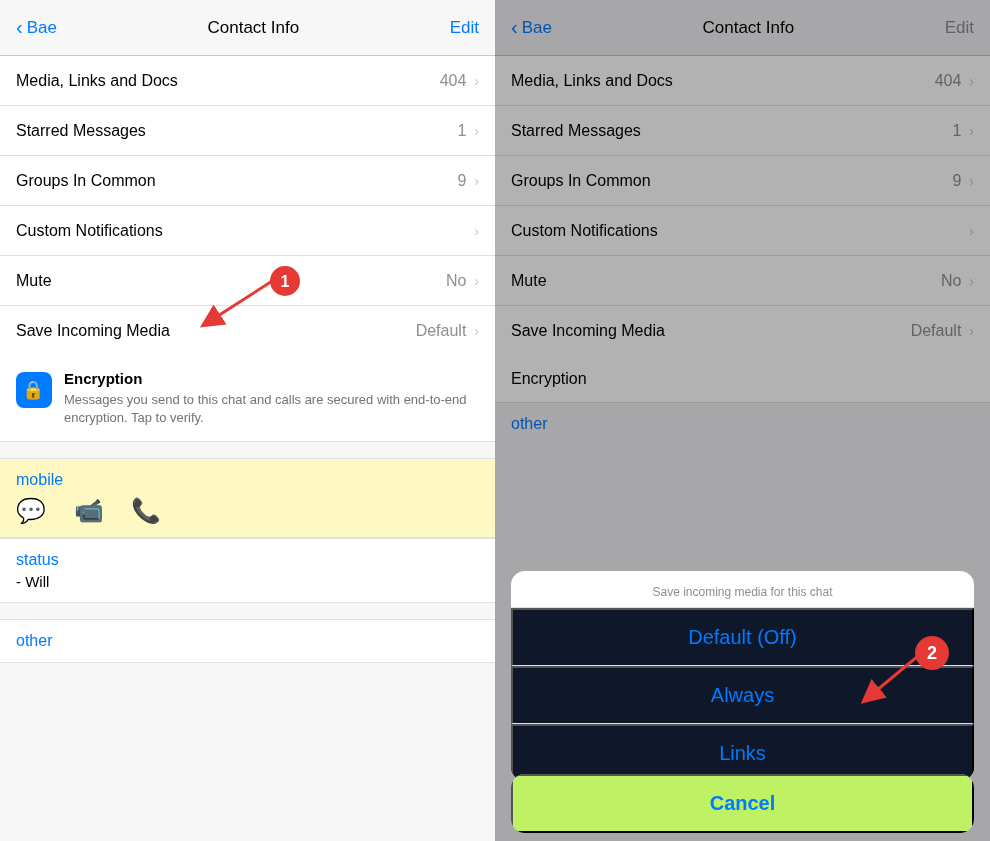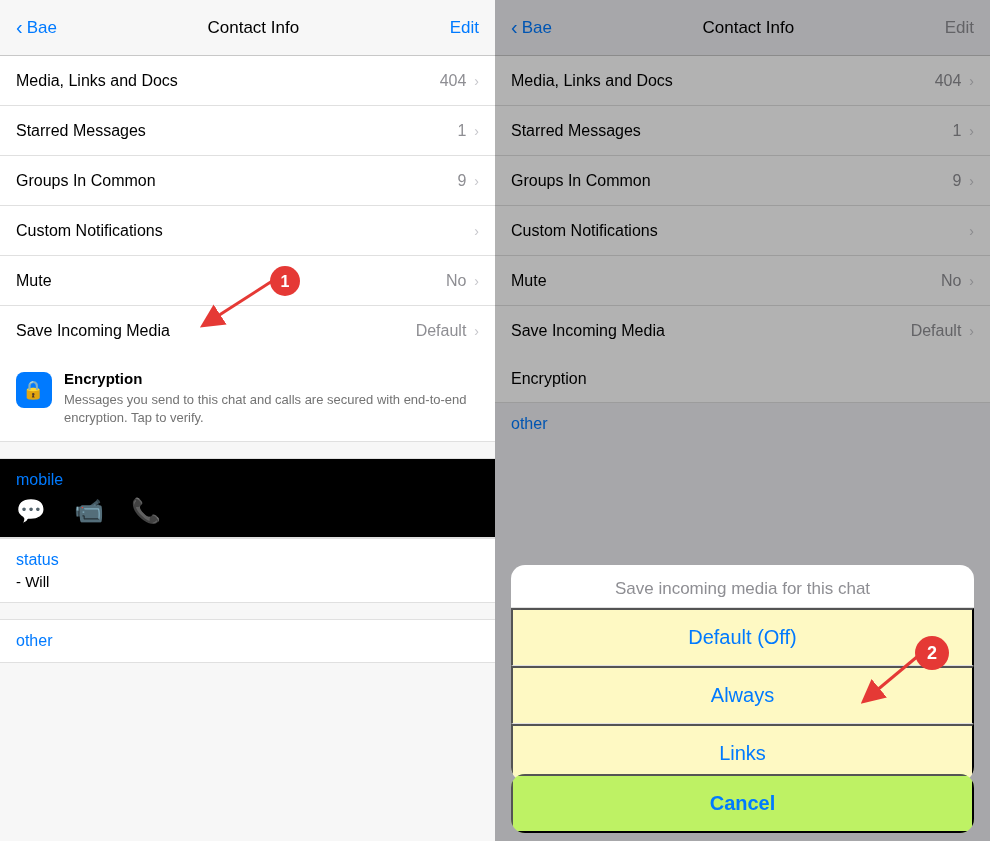--- a/index.html
+++ b/index.html
@@ -141,21 +141,21 @@
     }
 
     .encrypt-text p {
       font-size: 13px;
       color: #737373;
       line-height: 1.4;
     }
 
     
     .contact-section {
-      background: #000000;
+      background: #fef9c3;
       margin-top: 16px;
       padding: 12px 16px;
       border-top: 1px solid #e0e0e0;
       border-bottom: 1px solid #e0e0e0;
     }
 
     .contact-label {
       font-size: 16px;
       color: #007aff;
       margin-bottom: 8px;
@@ -220,34 +220,34 @@
       right: 16px;
       background: #fff;
       border-radius: 14px;
       z-index: 10;
       overflow: hidden;
     }
 
     .action-sheet-title {
       text-align: center;
       color: #8e8e93;
-      font-size: 17px;
+      font-size: 12px;
       padding: 14px 16px 8px;
       border-bottom: 1px solid #e0e0e0;
     }
 
     .action-sheet-option {
       display: block;
       width: 100%;
       text-align: center;
       font-size: 20px;
       color: #007aff;
       padding: 16px;
       border-bottom: 1px solid #e0e0e0;
-      background: #fef9c3;
+      background: #0f172a;
       cursor: pointer;
     }
 
     .action-sheet-option:last-child {
       border-bottom: none;
     }
 
     .cancel-sheet {
       position: absolute;
       bottom: 8px;

